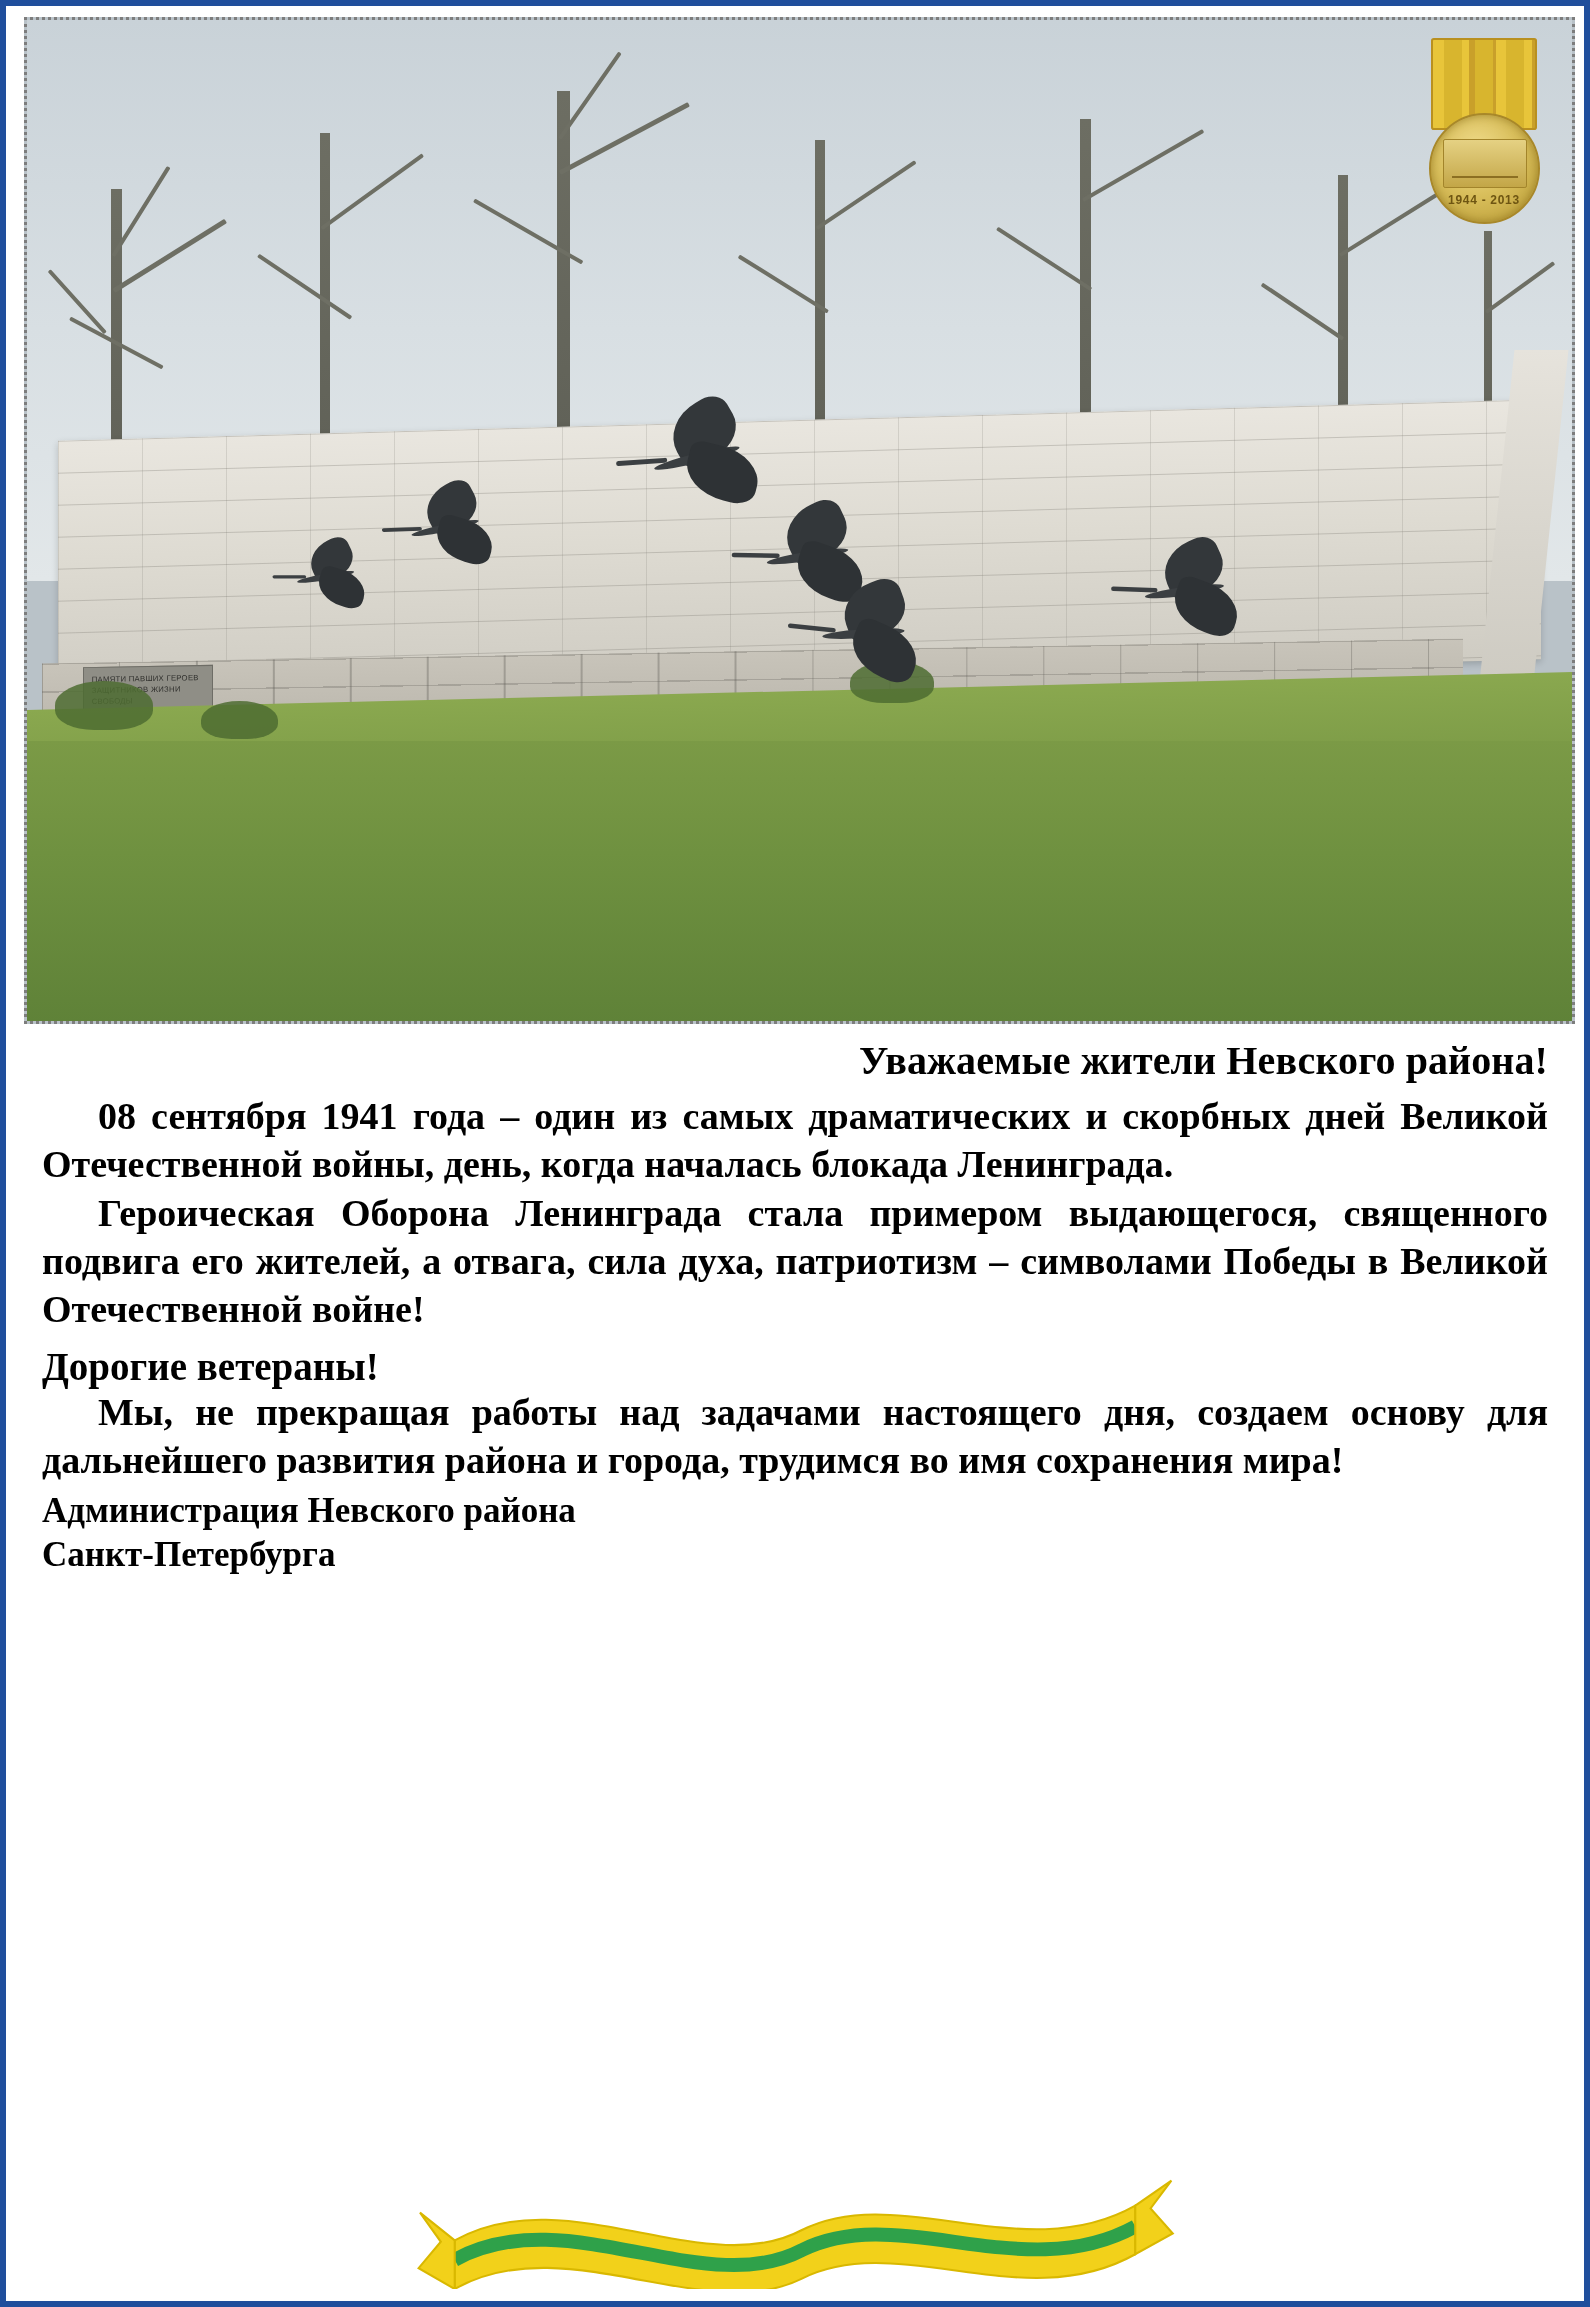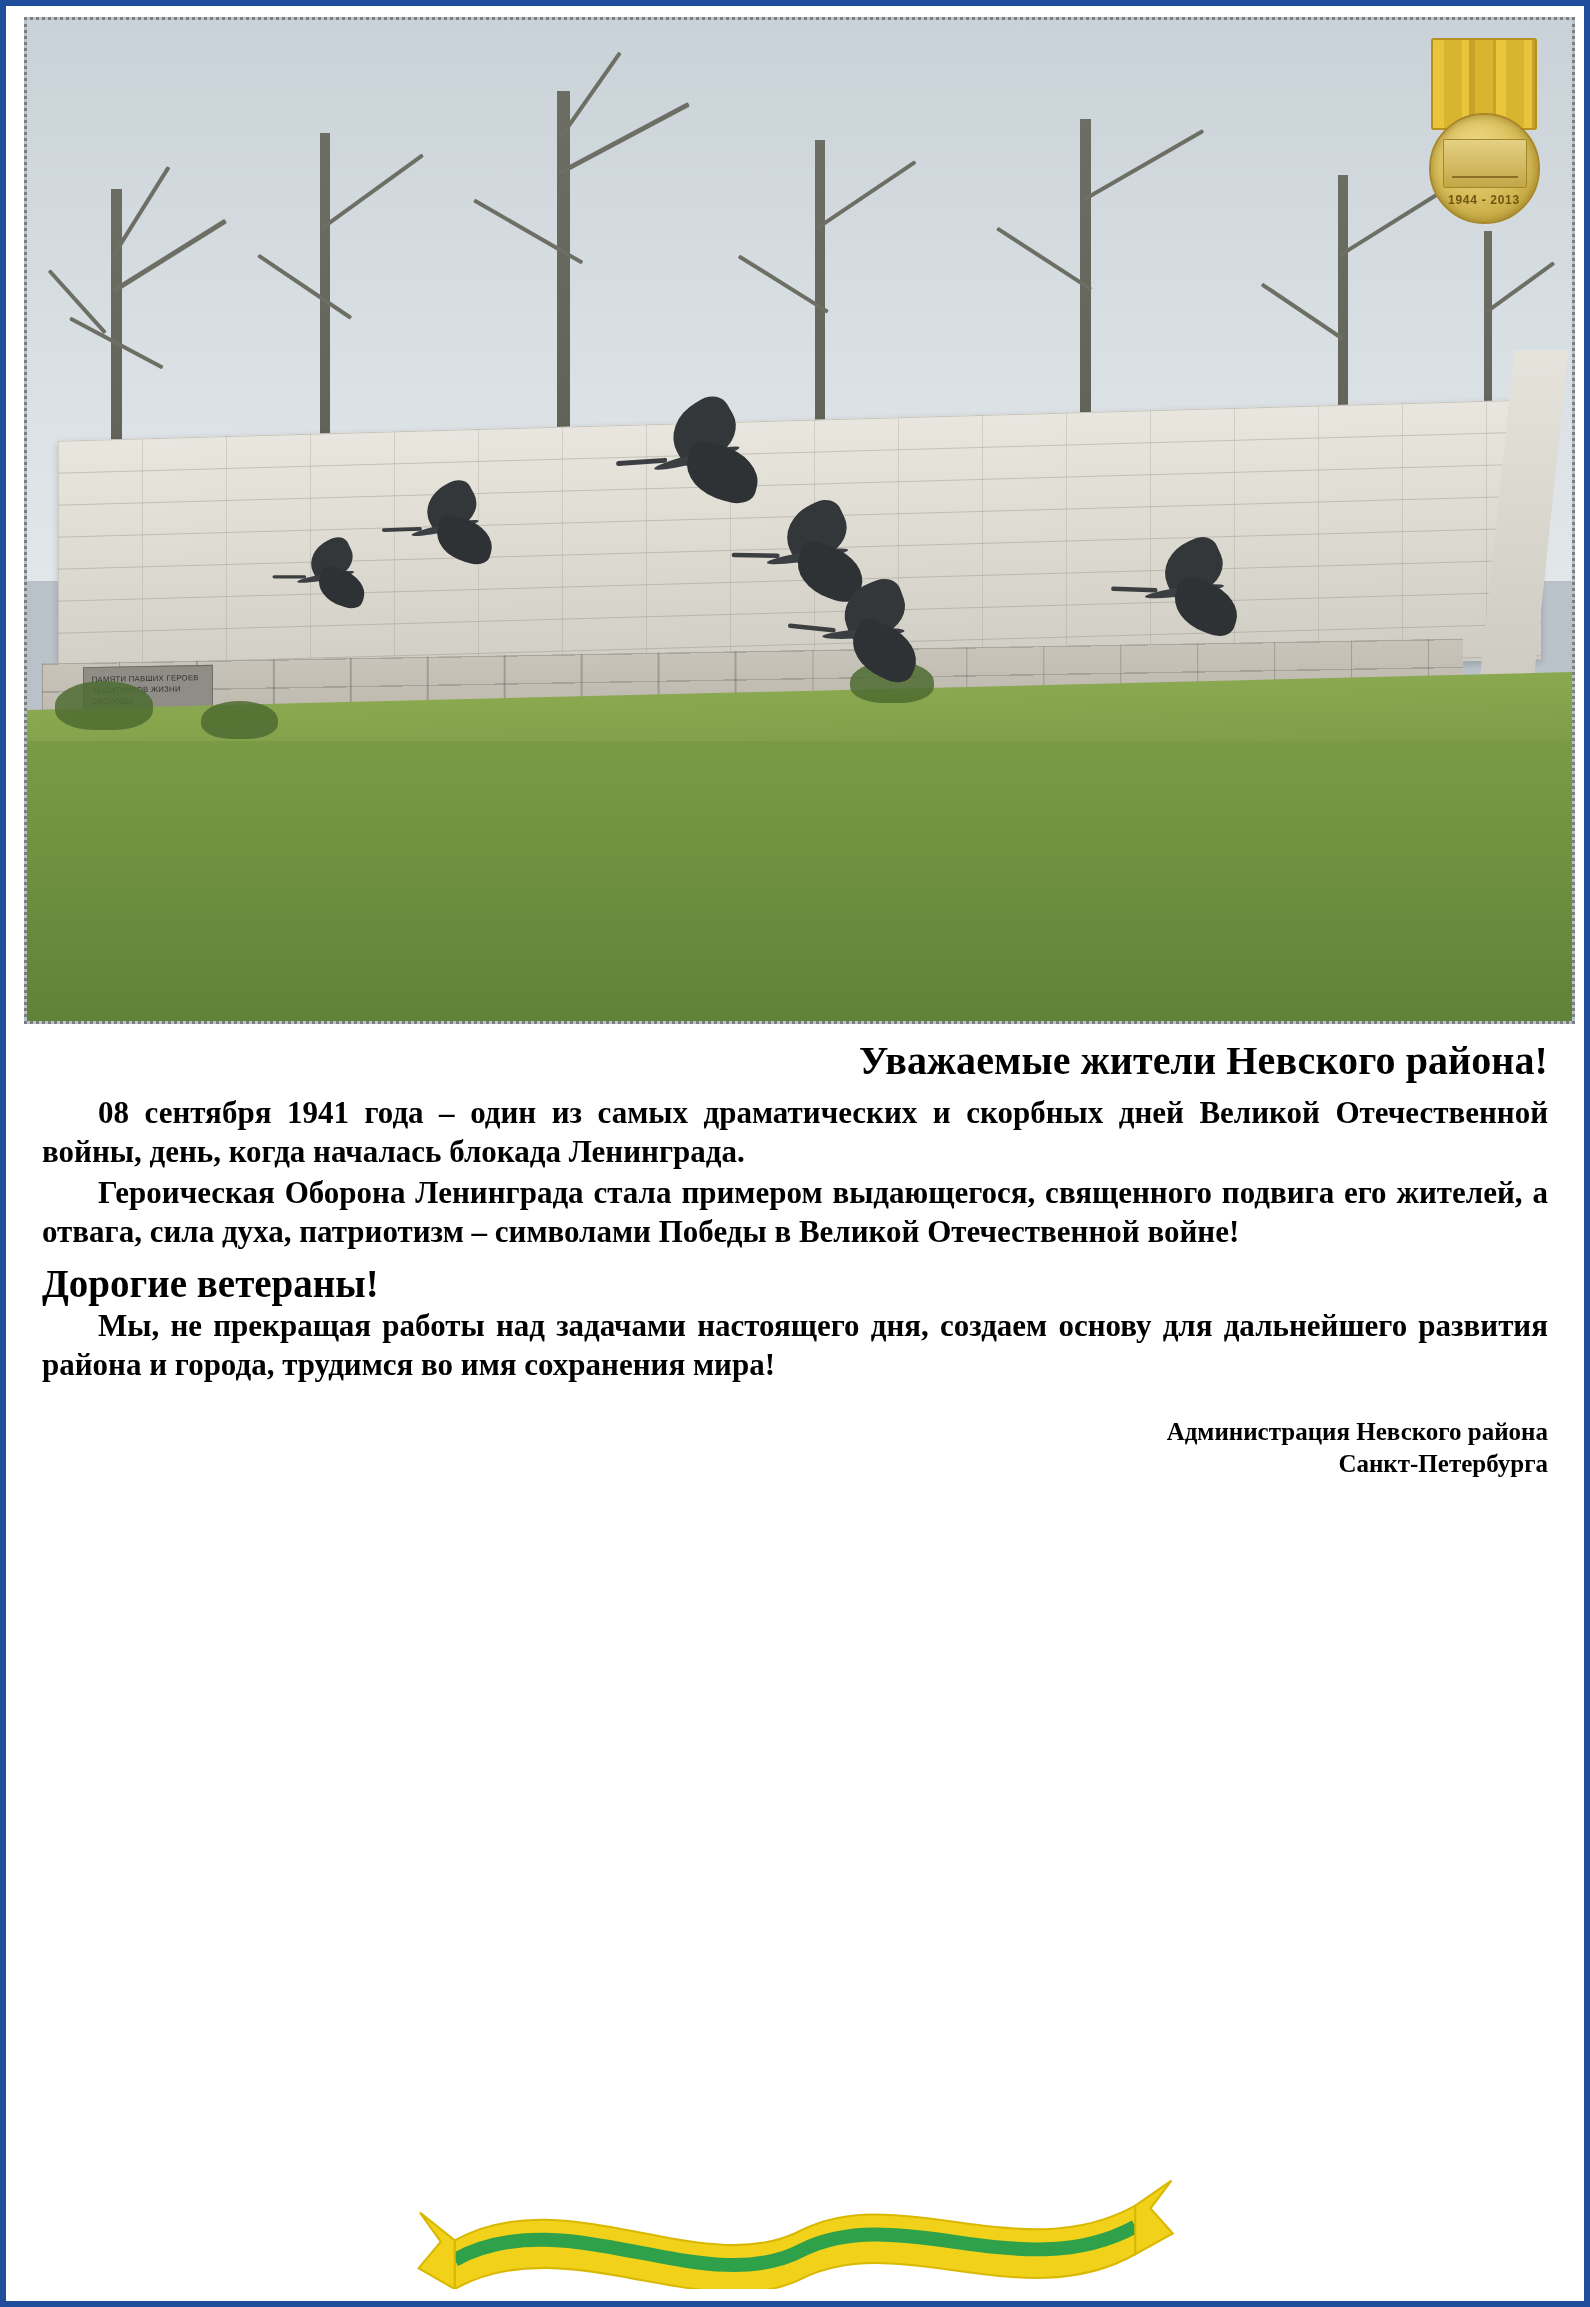--- a/index.html
+++ b/index.html
@@ -270,35 +270,34 @@
     margin: 12.5px 0 9.8px 0;
     text-align: right;
     font-size: 40px;
     font-weight: bold;
     letter-spacing: 0.1px;
   }
   p.para {
     margin: 0 0 1.4px 0;
     text-align: justify;
     text-indent: 56px;
-    font-size: 31px;
+    font-size: 38px;
     line-height: 1.26;
     font-weight: bold;
   }
   h2.sub {
     margin: 9.8px 0 0 0;
     text-align: left;
     font-size: 39px;
     font-weight: bold;
   }
   h2.sub.second { margin-top: 1.4px; }
   .signature {
-    margin-top: 32px;
-    text-align: right;
-    font-size: 25px;
+    margin-top: 4px;
+    font-size: 35px;
     font-weight: bold;
     line-height: 1.28;
   }
 
   
   .ribbon-art {
     position: absolute;
     left: 50%;
     transform: translateX(-50%);
     bottom: 12.5px;

